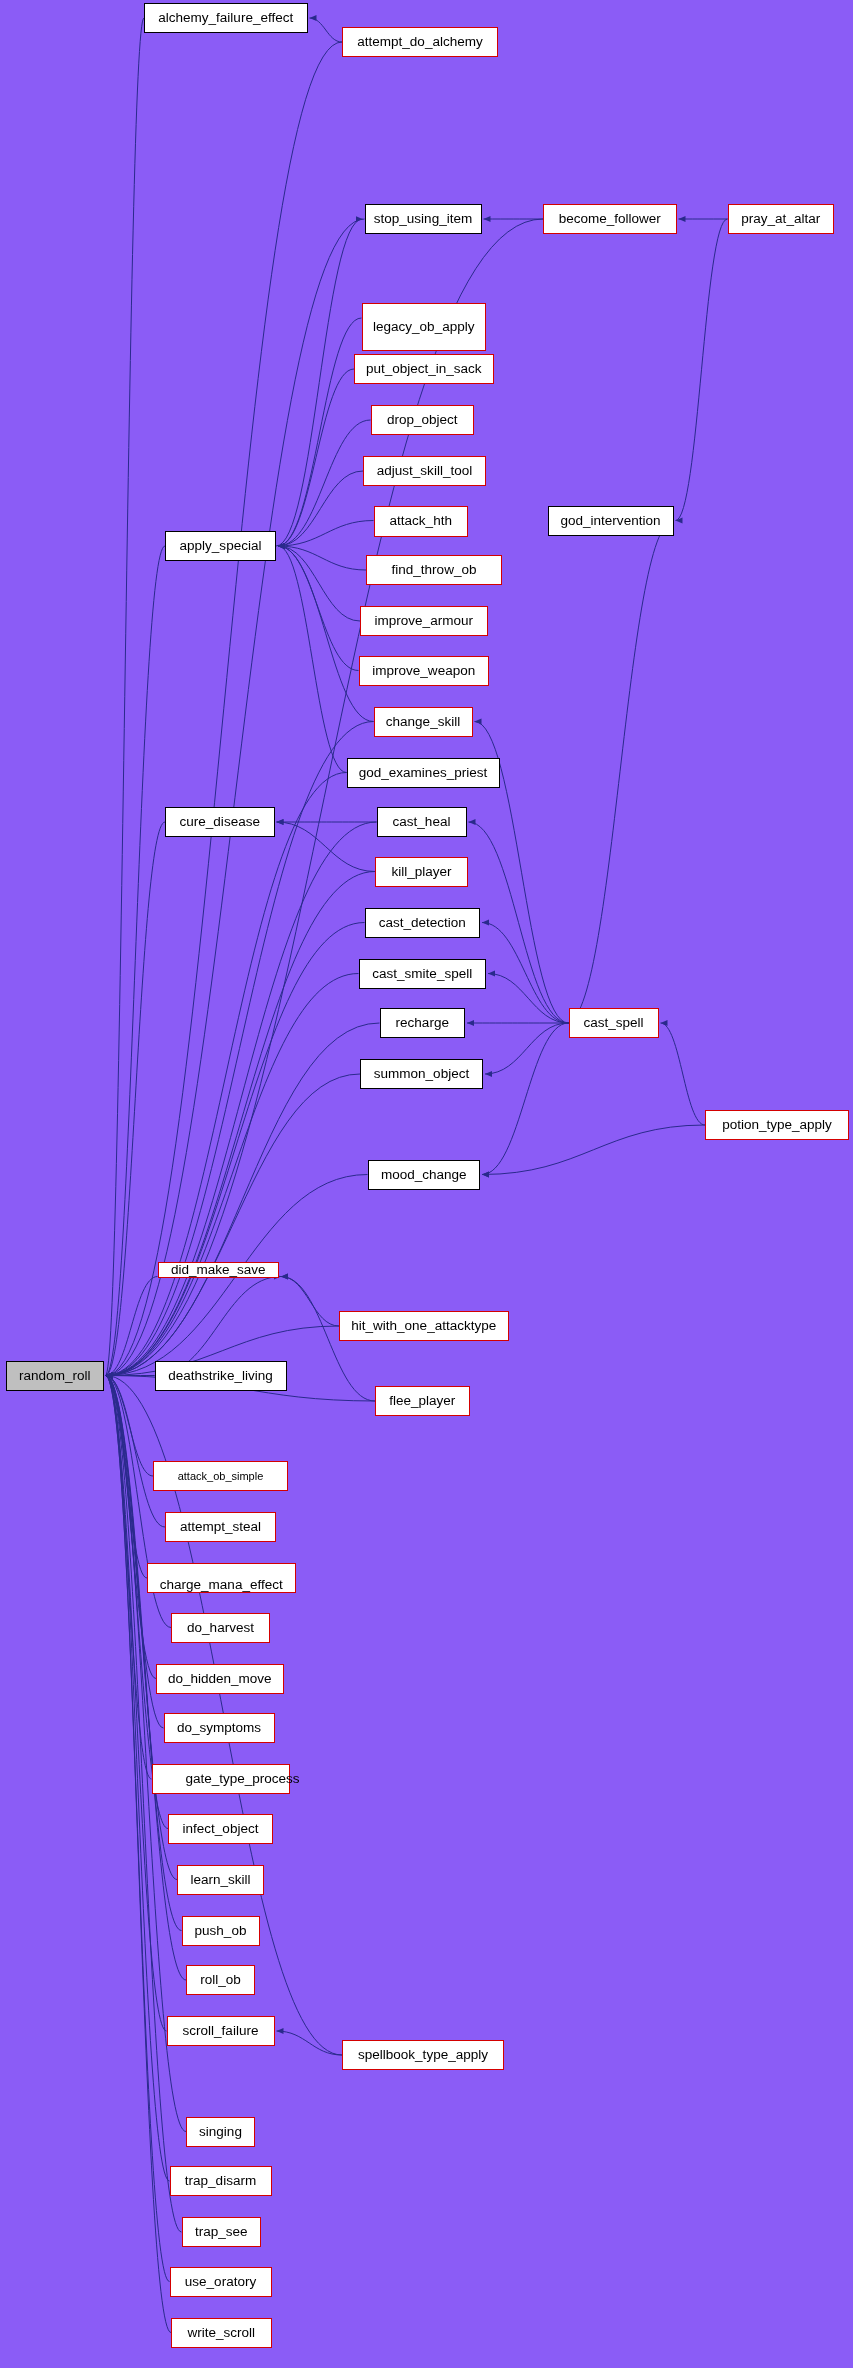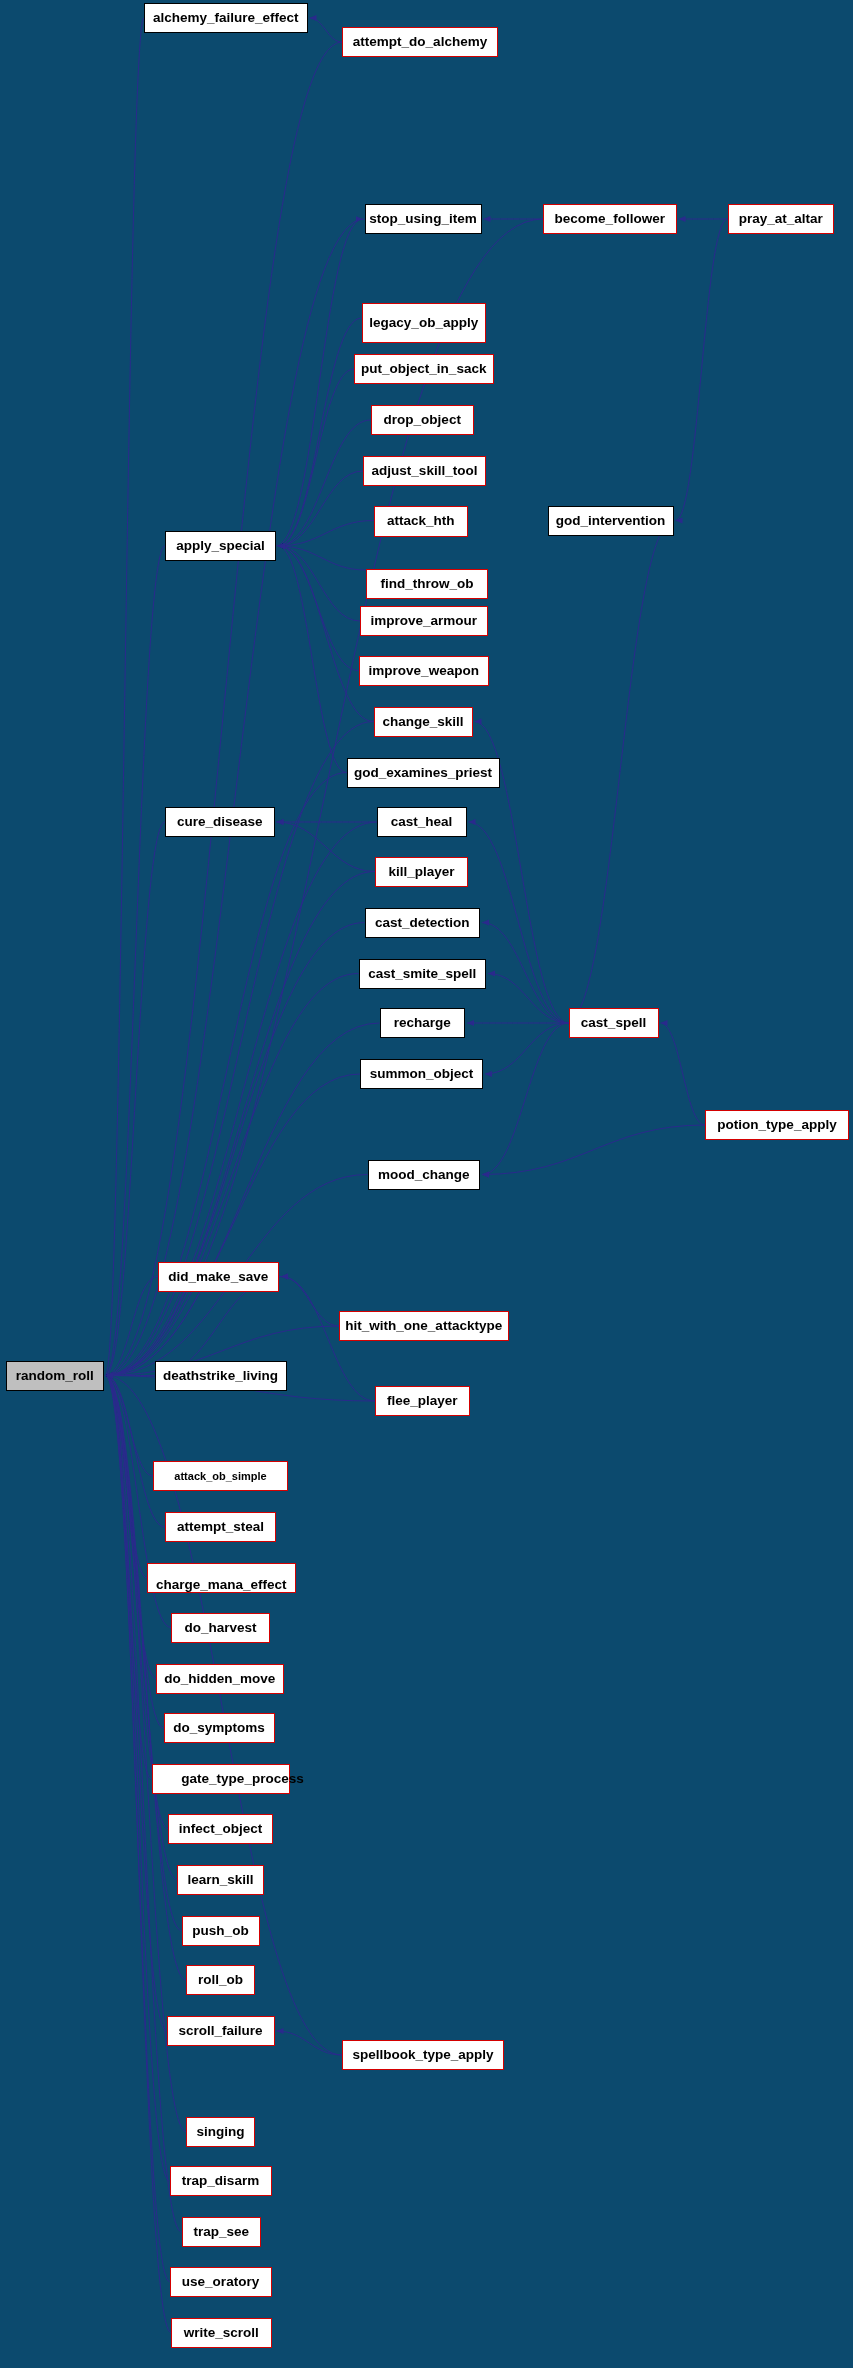--- a/index.html
+++ b/index.html
@@ -7,23 +7,22 @@
     padding: 0;
     background: #ffffff;
   }
   body {
     font-family: "Liberation Sans", sans-serif;
   }
   #canvas {
     position: relative;
     width: 853px;
     height: 2368px;
-    background: #0c4a6e;
+    background: #8b5cf6;
     overflow: hidden;
-    font-weight: bold;
   }
   #edges {
     position: absolute;
     left: 0;
     top: 0;
     width: 853px;
     height: 2368px;
     pointer-events: none;
   }
   .node {
@@ -137,39 +136,39 @@
     </div>
     <div class="node black" style="left: 364.5px; top: 204px; width: 117px; height: 30px; font-size: 13.53px;">
       <span>stop_using_item</span>
     </div>
     <div class="node red" style="left: 543px; top: 204px; width: 133.5px; height: 30px; font-size: 13.53px; text-align: right;">
       <span>become_follower</span>
     </div>
     <div class="node red" style="left: 727.5px; top: 204px; width: 106.5px; height: 30px; font-size: 13.53px;">
       <span>pray_at_altar</span>
     </div>
-    <div class="node red" style="left: 361.5px; top: 303px; width: 124.5px; height: 40px; font-size: 13.53px;">
+    <div class="node red" style="left: 361.5px; top: 303px; width: 124.5px; height: 48px; font-size: 13.53px;">
       <span>legacy_ob_apply</span>
     </div>
     <div class="node red" style="left: 354px; top: 354px; width: 139.5px; height: 30px; font-size: 13.53px;">
       <span>put_object_in_sack</span>
     </div>
     <div class="node red" style="left: 370.5px; top: 405px; width: 103.5px; height: 30px; font-size: 13.53px;">
       <span>drop_object</span>
     </div>
     <div class="node red" style="left: 363px; top: 456px; width: 123px; height: 30px; font-size: 13.53px;">
       <span>adjust_skill_tool</span>
     </div>
     <div class="node red" style="left: 373.5px; top: 505.5px; width: 94.5px; height: 31px; font-size: 13.53px;">
       <span>attack_hth</span>
     </div>
     <div class="node black" style="left: 165px; top: 531px; width: 111px; height: 30px; font-size: 13.53px;">
       <span>apply_special</span>
     </div>
-    <div class="node red" style="left: 366px; top: 569px; width: 122px; height: 30px; font-size: 13.53px;">
+    <div class="node red" style="left: 366px; top: 555px; width: 136px; height: 30px; font-size: 13.53px;">
       <span>find_throw_ob</span>
     </div>
     <div class="node black" style="left: 547.5px; top: 505.5px; width: 126px; height: 30px; font-size: 13.53px;">
       <span>god_intervention</span>
     </div>
     <div class="node red" style="left: 360px; top: 606px; width: 127.5px; height: 30px; font-size: 13.53px;">
       <span>improve_armour</span>
     </div>
     <div class="node red" style="left: 358.5px; top: 655.5px; width: 130.5px; height: 30px; font-size: 13.53px;">
       <span>improve_weapon</span>
@@ -203,21 +202,21 @@
     </div>
     <div class="node black" style="left: 360px; top: 1059px; width: 123px; height: 30px; font-size: 13.53px;">
       <span>summon_object</span>
     </div>
     <div class="node red" style="left: 705px; top: 1110px; width: 144px; height: 30px; font-size: 13.53px;">
       <span>potion_type_apply</span>
     </div>
     <div class="node black" style="left: 367.5px; top: 1159.5px; width: 112.5px; height: 30px; font-size: 13.53px;">
       <span>mood_change</span>
     </div>
-    <div class="node red" style="left: 157.5px; top: 1261.5px; width: 121.5px; height: 30px; font-size: 13.53px;">
+    <div class="node red" style="left: 157.5px; top: 1261.5px; width: 121.5px; height: 16px; font-size: 13.53px;">
       <span>did_make_save</span>
     </div>
     <div class="node red" style="left: 339px; top: 1311px; width: 169.5px; height: 30px; font-size: 13.53px;">
       <span>hit_with_one_attacktype</span>
     </div>
     <div class="node root" style="left: 6px; top: 1360.5px; width: 97.5px; height: 30px; font-size: 13.53px;">
       <span>random_roll</span>
     </div>
     <div class="node black" style="left: 154.5px; top: 1360.5px; width: 132px; height: 30px; font-size: 13.53px;">
       <span>deathstrike_living</span>

